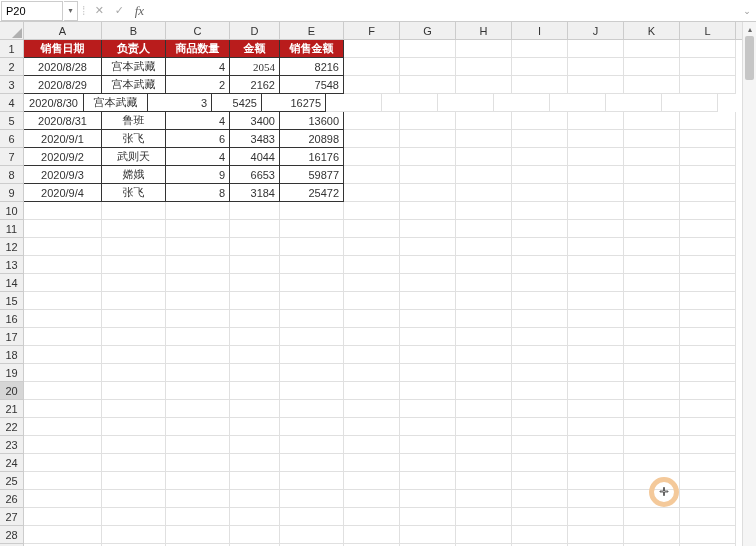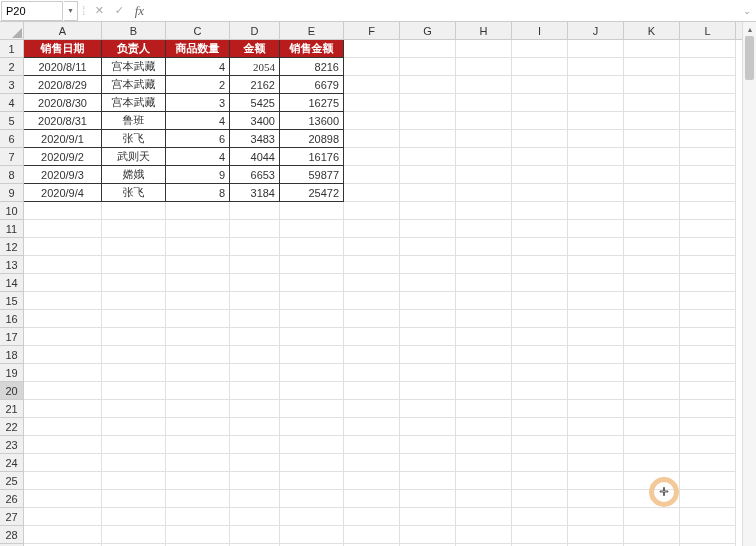--- a/index.html
+++ b/index.html
@@ -312,49 +312,49 @@
         <div class="cell header-cell" style="width: 64px;">销售金额</div>
         <div class="cell" style="width: 56px;"></div>
         <div class="cell" style="width: 56px;"></div>
         <div class="cell" style="width: 56px;"></div>
         <div class="cell" style="width: 56px;"></div>
         <div class="cell" style="width: 56px;"></div>
         <div class="cell" style="width: 56px;"></div>
         <div class="cell" style="width: 56px;"></div>
       </div>
       <div class="cell-row">
-        <div class="cell data-cell left" style="width: 78px;">2020/8/11</div>
+        <div class="cell data-cell left" style="width: 78px;">2020/8/28</div>
         <div class="cell data-cell left" style="width: 64px;">宫本武藏</div>
         <div class="cell data-cell right" style="width: 64px;">4</div>
         <div class="cell data-cell right" style="width: 50px; font-family: Liberation Serif, serif;">2054</div>
         <div class="cell data-cell right" style="width: 64px;">8216</div>
         <div class="cell" style="width: 56px;"></div>
         <div class="cell" style="width: 56px;"></div>
         <div class="cell" style="width: 56px;"></div>
         <div class="cell" style="width: 56px;"></div>
         <div class="cell" style="width: 56px;"></div>
         <div class="cell" style="width: 56px;"></div>
         <div class="cell" style="width: 56px;"></div>
       </div>
       <div class="cell-row">
         <div class="cell data-cell left" style="width: 78px;">2020/8/29</div>
         <div class="cell data-cell left" style="width: 64px;">宫本武藏</div>
         <div class="cell data-cell right" style="width: 64px;">2</div>
         <div class="cell data-cell right" style="width: 50px;">2162</div>
-        <div class="cell data-cell right" style="width: 64px;">6679</div>
-        <div class="cell" style="width: 56px;"></div>
-        <div class="cell" style="width: 56px;"></div>
-        <div class="cell" style="width: 56px;"></div>
-        <div class="cell" style="width: 56px;"></div>
-        <div class="cell" style="width: 56px;"></div>
-        <div class="cell" style="width: 56px;"></div>
-        <div class="cell" style="width: 56px;"></div>
-      </div>
-      <div class="cell-row">
-        <div class="cell data-cell left" style="width: 78px;">2020/8/30</div>
+        <div class="cell data-cell right" style="width: 64px;">7548</div>
+        <div class="cell" style="width: 56px;"></div>
+        <div class="cell" style="width: 56px;"></div>
+        <div class="cell" style="width: 56px;"></div>
+        <div class="cell" style="width: 56px;"></div>
+        <div class="cell" style="width: 56px;"></div>
+        <div class="cell" style="width: 56px;"></div>
+        <div class="cell" style="width: 56px;"></div>
+      </div>
+      <div class="cell-row">
+        <div class="cell data-cell left" style="width: 60px;">2020/8/30</div>
         <div class="cell data-cell left" style="width: 64px;">宫本武藏</div>
         <div class="cell data-cell right" style="width: 64px;">3</div>
         <div class="cell data-cell right" style="width: 50px;">5425</div>
         <div class="cell data-cell right" style="width: 64px;">16275</div>
         <div class="cell" style="width: 56px;"></div>
         <div class="cell" style="width: 56px;"></div>
         <div class="cell" style="width: 56px;"></div>
         <div class="cell" style="width: 56px;"></div>
         <div class="cell" style="width: 56px;"></div>
         <div class="cell" style="width: 56px;"></div>

